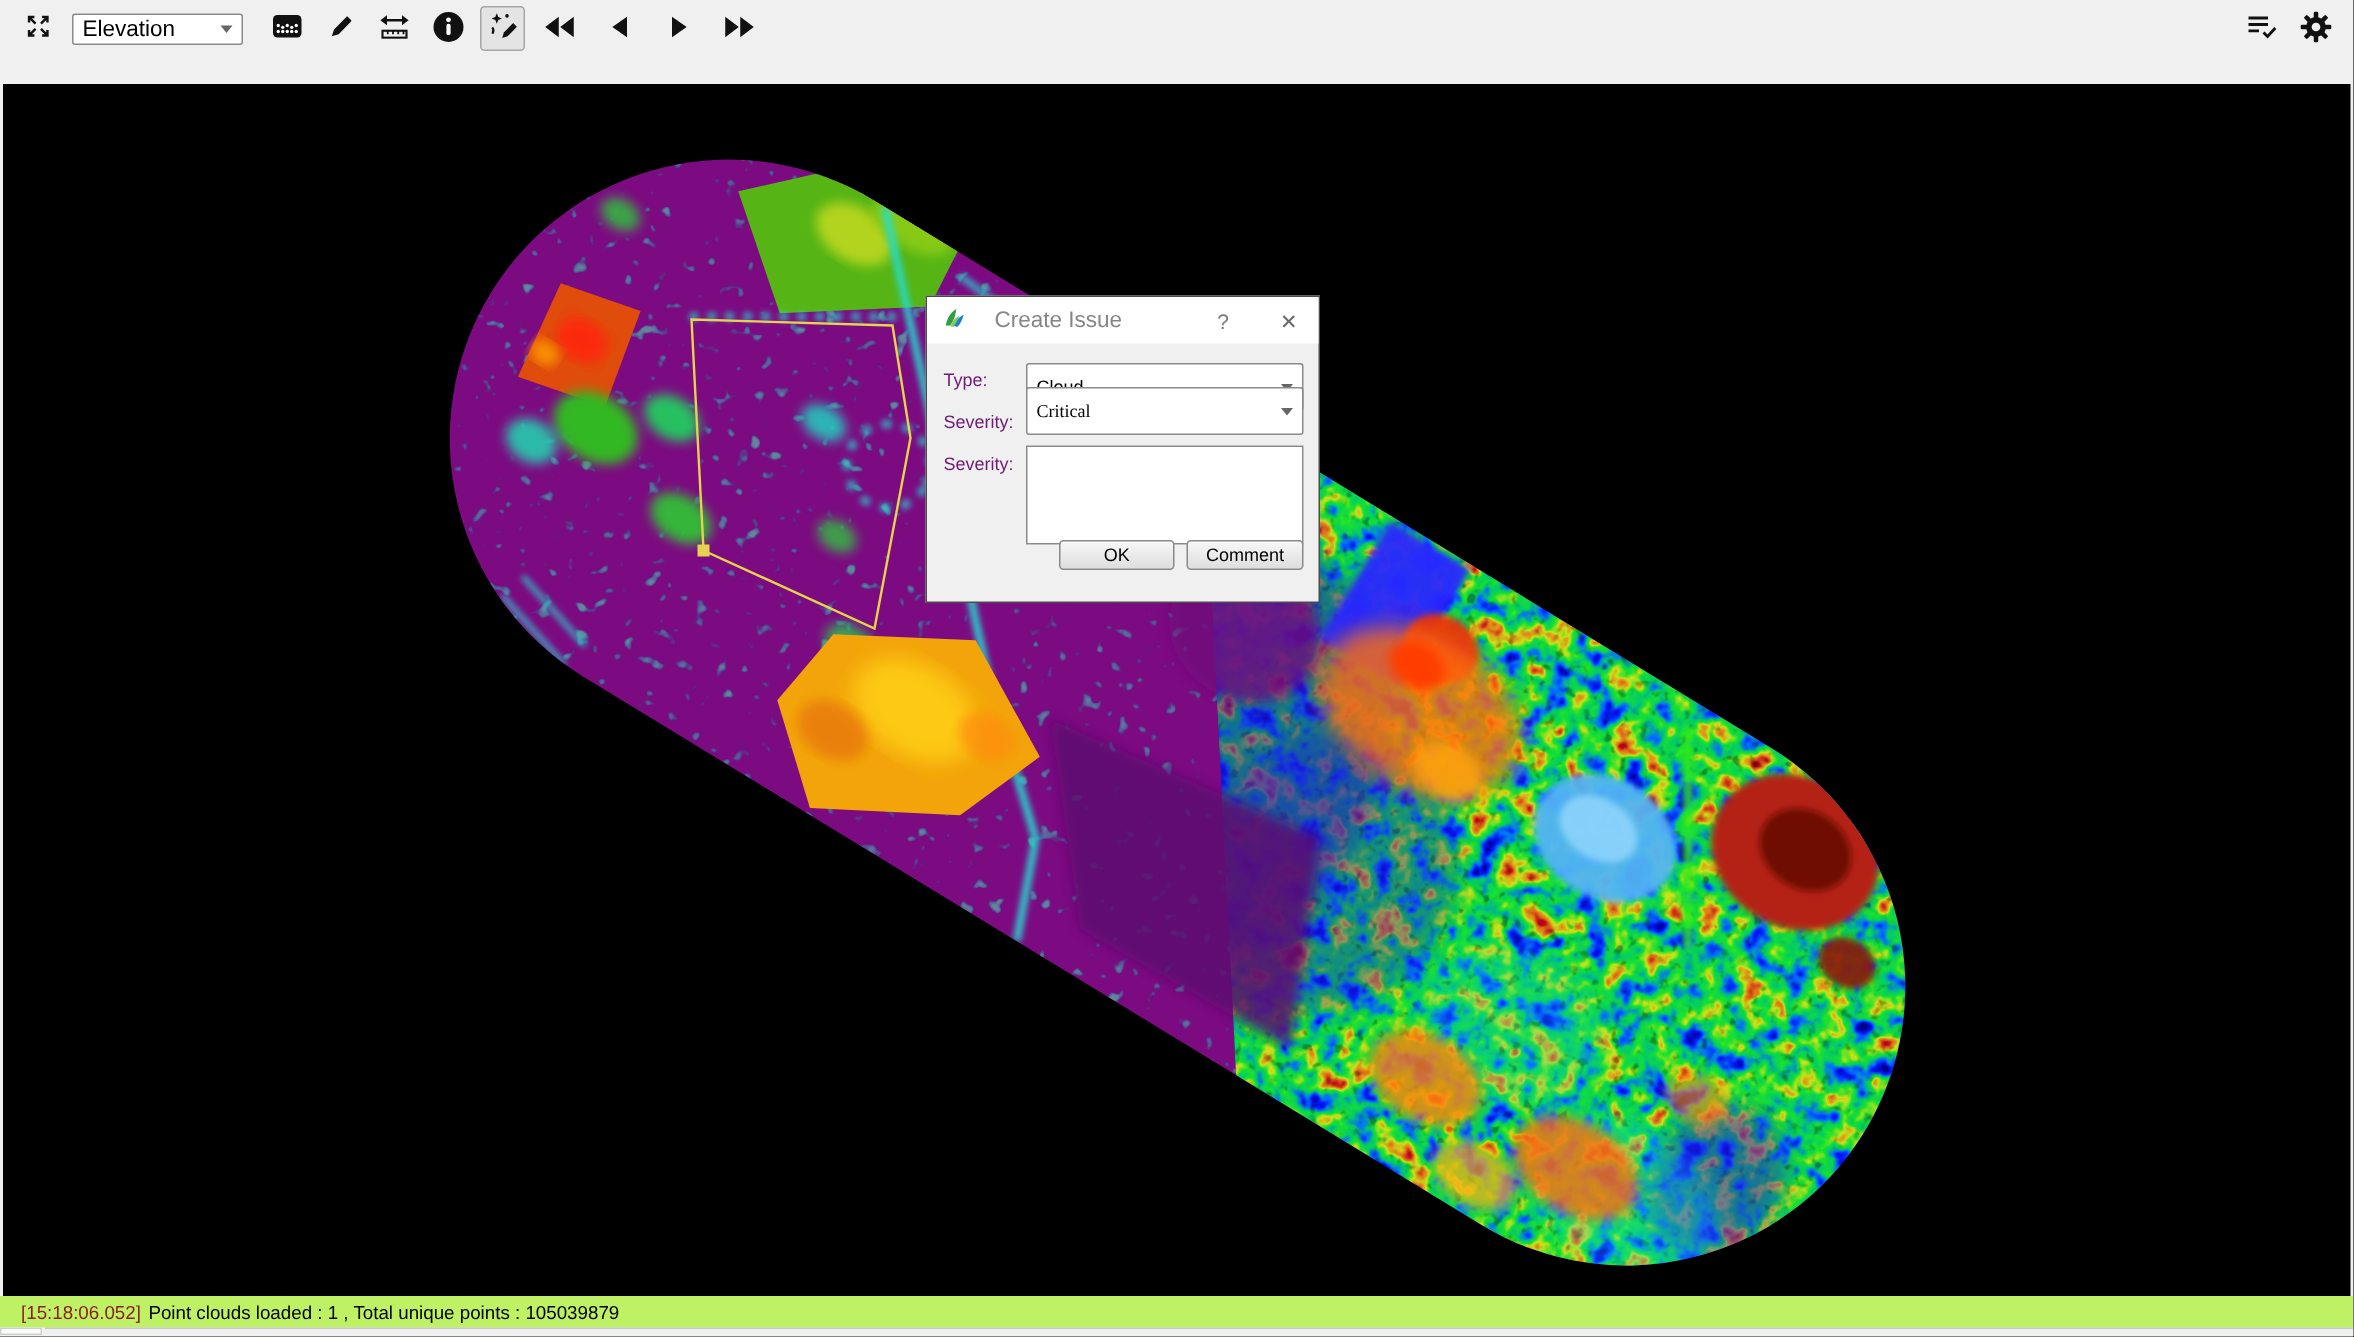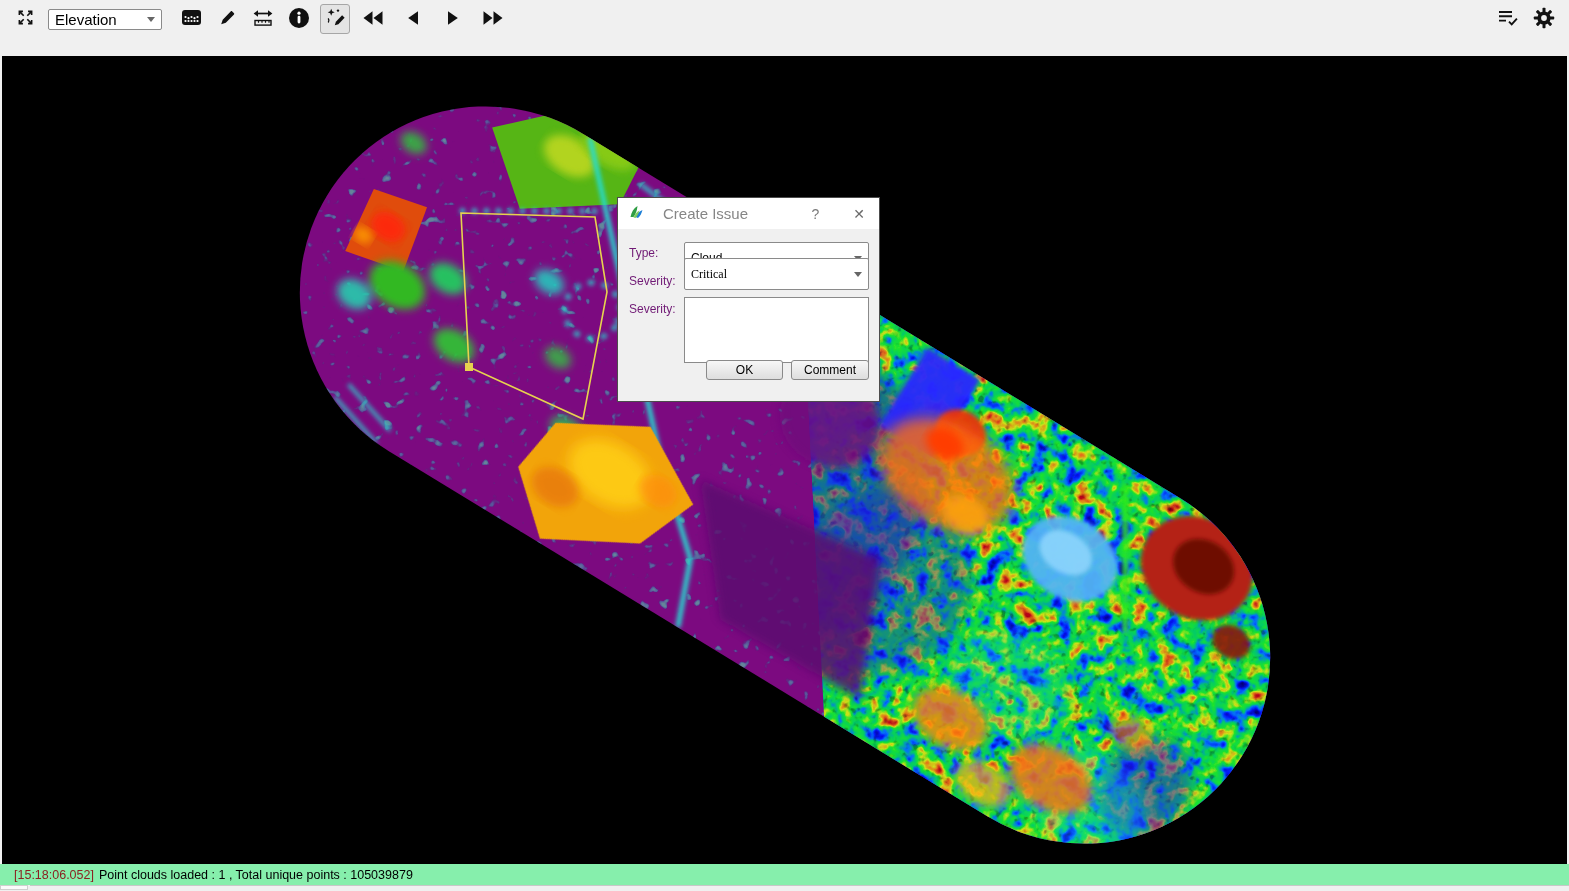--- a/index.html
+++ b/index.html
@@ -41,21 +41,21 @@
   .dlg-select .caret{margin-left:auto;width:0;height:0;border-left:4px solid transparent;
                      border-right:4px solid transparent;border-top:5px solid #666;}
   .dlg-textarea{position:absolute;left:66px;top:99px;width:185px;height:66px;background:#fff;
                 border:1px solid #8a8a8a;resize:none;box-sizing:border-box;font:12px "Liberation Sans",sans-serif;}
   .dlg-btn{position:absolute;top:162px;height:20px;font-size:12px;background:linear-gradient(#f7f7f7,#dedede);
            border:1px solid #8a8a8a;border-radius:3px;box-sizing:border-box;color:#000;cursor:pointer;}
   .dlg-btn.ok{left:88px;width:77px;}
   .dlg-btn.cancel{left:173px;width:78px;}
 
   
-  .statusbar{position:absolute;left:0;top:864px;width:100%;height:27px;background:#86efac;
+  .statusbar{position:absolute;left:0;top:864px;width:100%;height:27px;background:#bef264;
              font-size:12.5px;padding:4px 0 0 14px;box-sizing:border-box;color:#000;}
   .statusbar .ts{color:#8b2222;margin-right:5px;}
   .bottom-strip{position:absolute;bottom:0;left:0;width:100%;height:6px;background:#f0f0f0;}
   .bottom-strip .thumb{position:absolute;left:0;top:0;width:28px;height:5px;background:#fbfbfb;border:1px solid #cfcfcf;box-sizing:border-box;}
   .bottom-strip .groove{position:absolute;left:30px;right:0;top:0;border-top:1px solid #c8c8c8;}
 </style>
 </head>
 <body>
 
 <div class="window">

